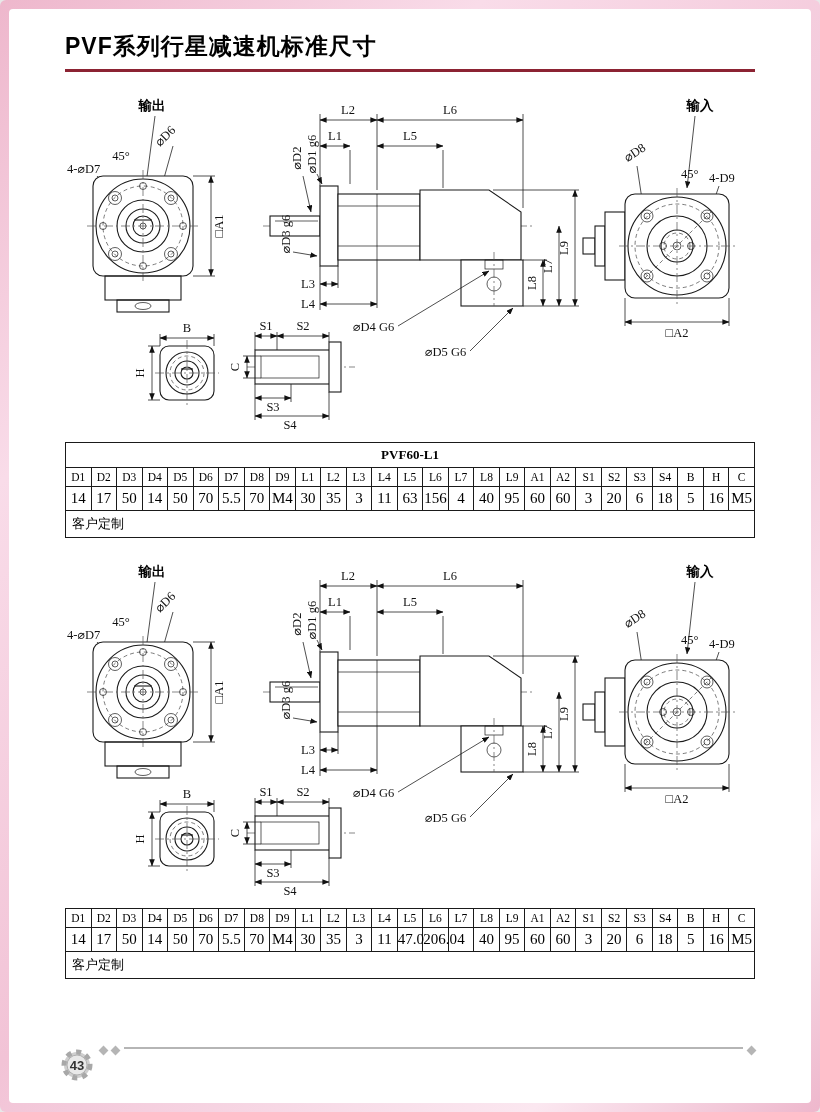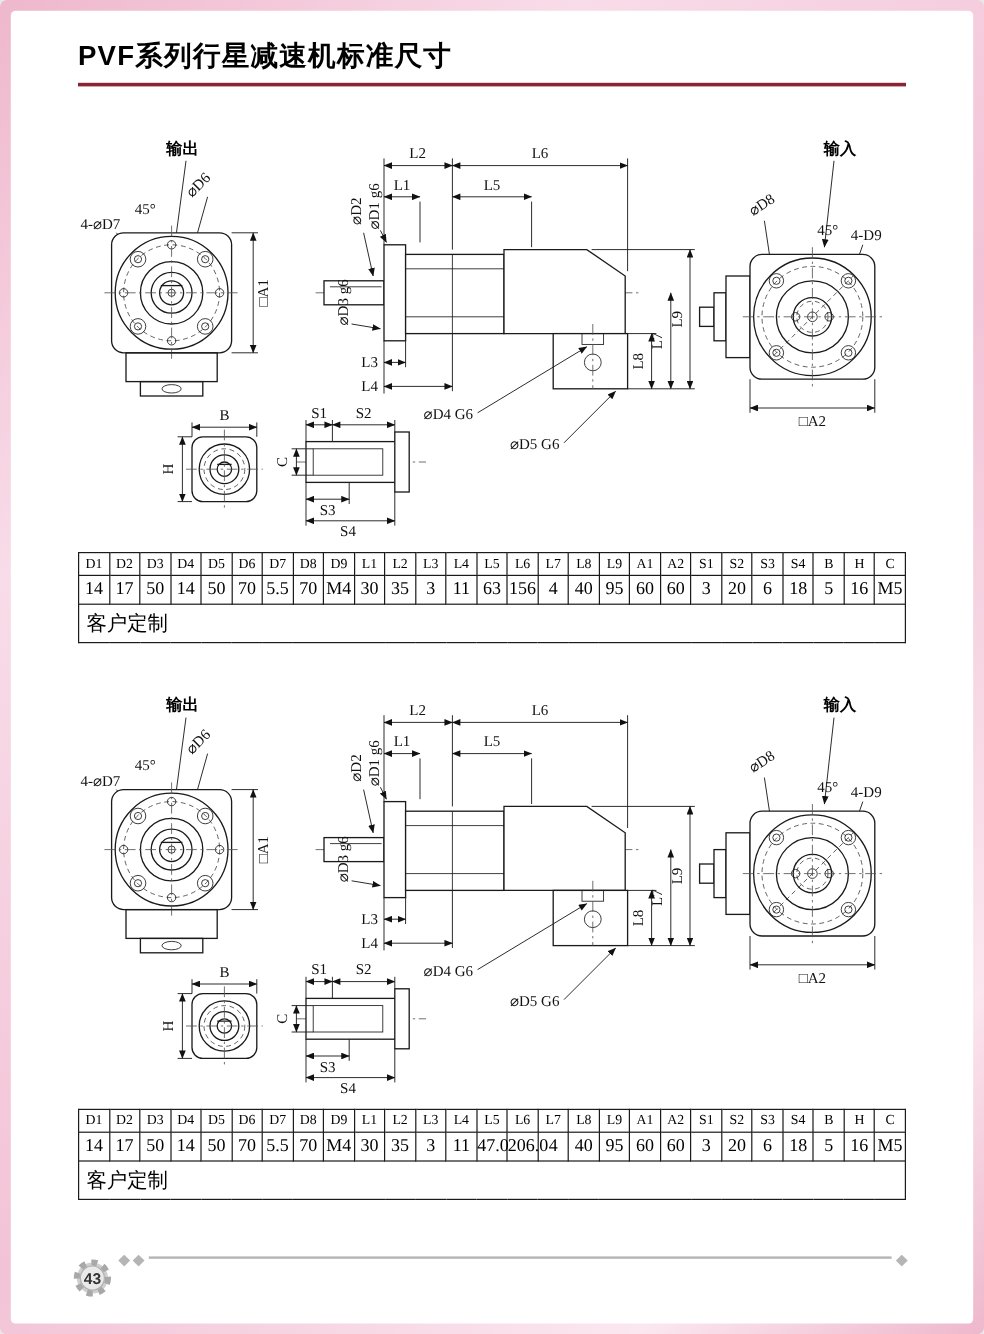--- a/index.html
+++ b/index.html
@@ -11,36 +11,36 @@
   .page{
     background:#fff;width:100%;height:100%;box-sizing:border-box;
     padding:16px 56px 8px;border-radius:4px;position:relative;
     font-family:"Liberation Sans",sans-serif;
   }
   .page-title{
     font:bold 23px "Liberation Sans",sans-serif;color:#000;
     margin:6px 0 0;letter-spacing:1px;
   }
   .title-rule{height:3px;background:#8c2333;margin-top:7px;}
-  .block{margin-top:40px;}
+  .block{margin-top:22px;}
   .drawing svg{display:block;}
 
   table.dim-table{
     width:100%;border-collapse:collapse;margin-top:8px;table-layout:fixed;
     border:1.4px solid #1a1a1a;
   }
   table.dim-table col{width:3.7037%;}
   table.dim-table td{
     border:1px solid #1a1a1a;text-align:center;
     font:11.5px "Liberation Serif","DejaVu Sans",serif;
     padding:3px 0;white-space:nowrap;overflow:visible;color:#000;
   }
   table.dim-table td.t-title{font:bold 13px "Liberation Serif","DejaVu Sans",serif;padding:4px 0;}
   table.dim-table tr.t-vals td{font-size:15px;}
-  table.dim-table td.t-foot{text-align:left;padding:4px 0 4px 6px;font-size:17px;}
+  table.dim-table td.t-foot{text-align:left;padding:4px 0 4px 6px;font-size:13px;}
 
   .page-footer{
     position:absolute;left:50px;right:56px;bottom:20px;
     display:flex;align-items:flex-start;gap:5px;
   }
   .f-line{flex:1;height:2px;background:#b5b5b5;}
   .dia{width:7px;height:7px;background:#b5b5b5;transform:rotate(45deg);flex:0 0 auto;}
 
   
   .s{stroke:#1a1a1a;stroke-width:1.1;fill:none;}
@@ -279,20 +279,23 @@
       <line class="dim" x1="560" y1="228" x2="664" y2="228" marker-start="url(#ar)" marker-end="url(#ar)"></line>
       <text class="lbl" x="612" y="243" text-anchor="middle">□A2</text>
     </g>
   </svg>
 </div>
       <table class="dim-table">
         <colgroup>
             <col span="27">
           </colgroup>
         <tbody>
+          <tr>
+            <td class="t-title" colspan="27">PVF60-L1</td>
+          </tr>
           <tr class="t-head">
               <td>D1</td>
               <td>D2</td>
               <td>D3</td>
               <td>D4</td>
               <td>D5</td>
               <td>D6</td>
               <td>D7</td>
               <td>D8</td>
               <td>D9</td>

